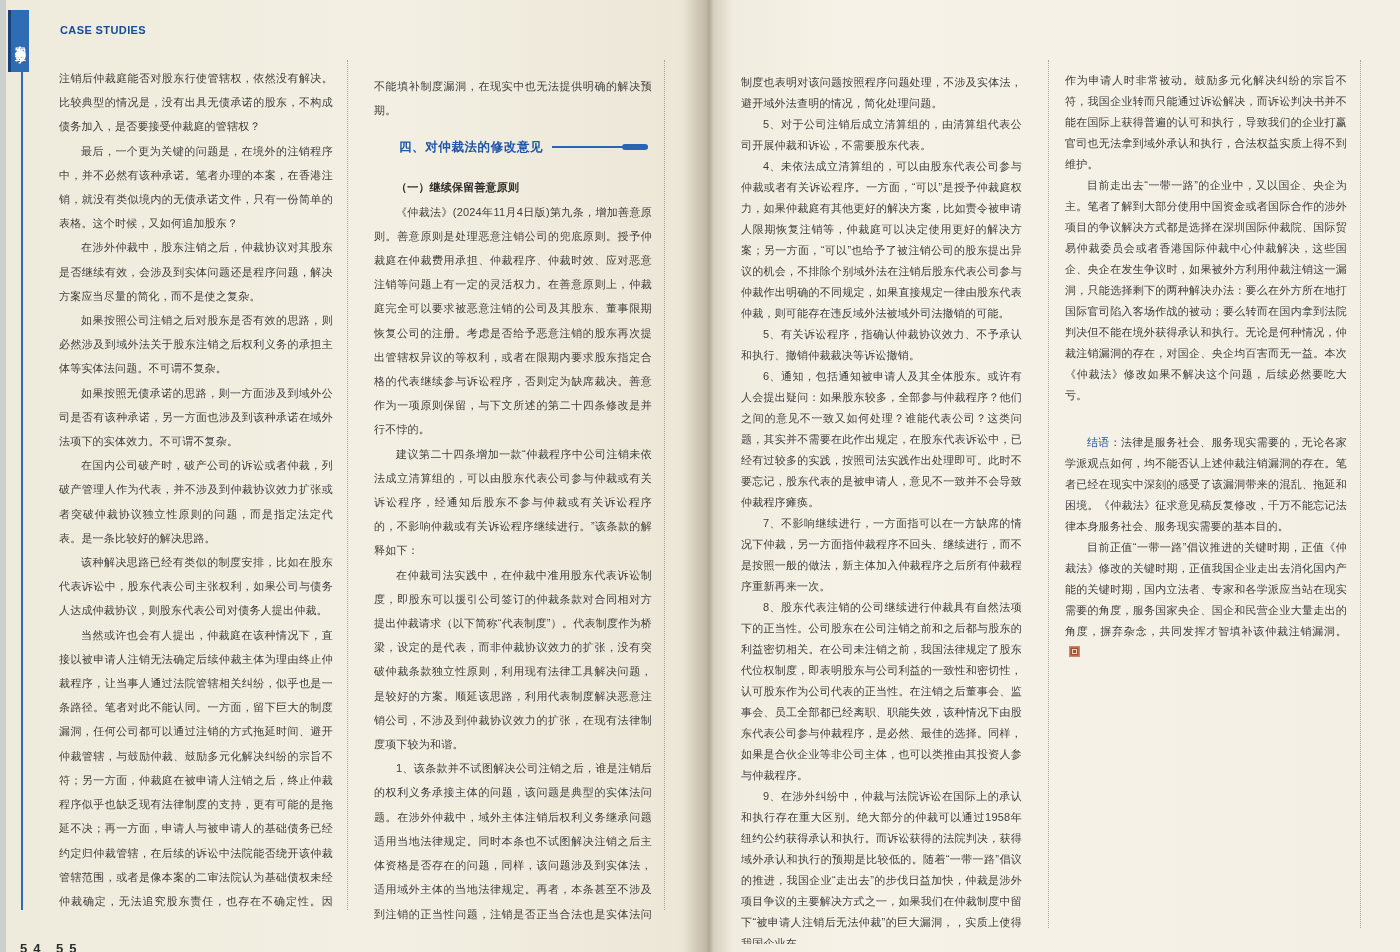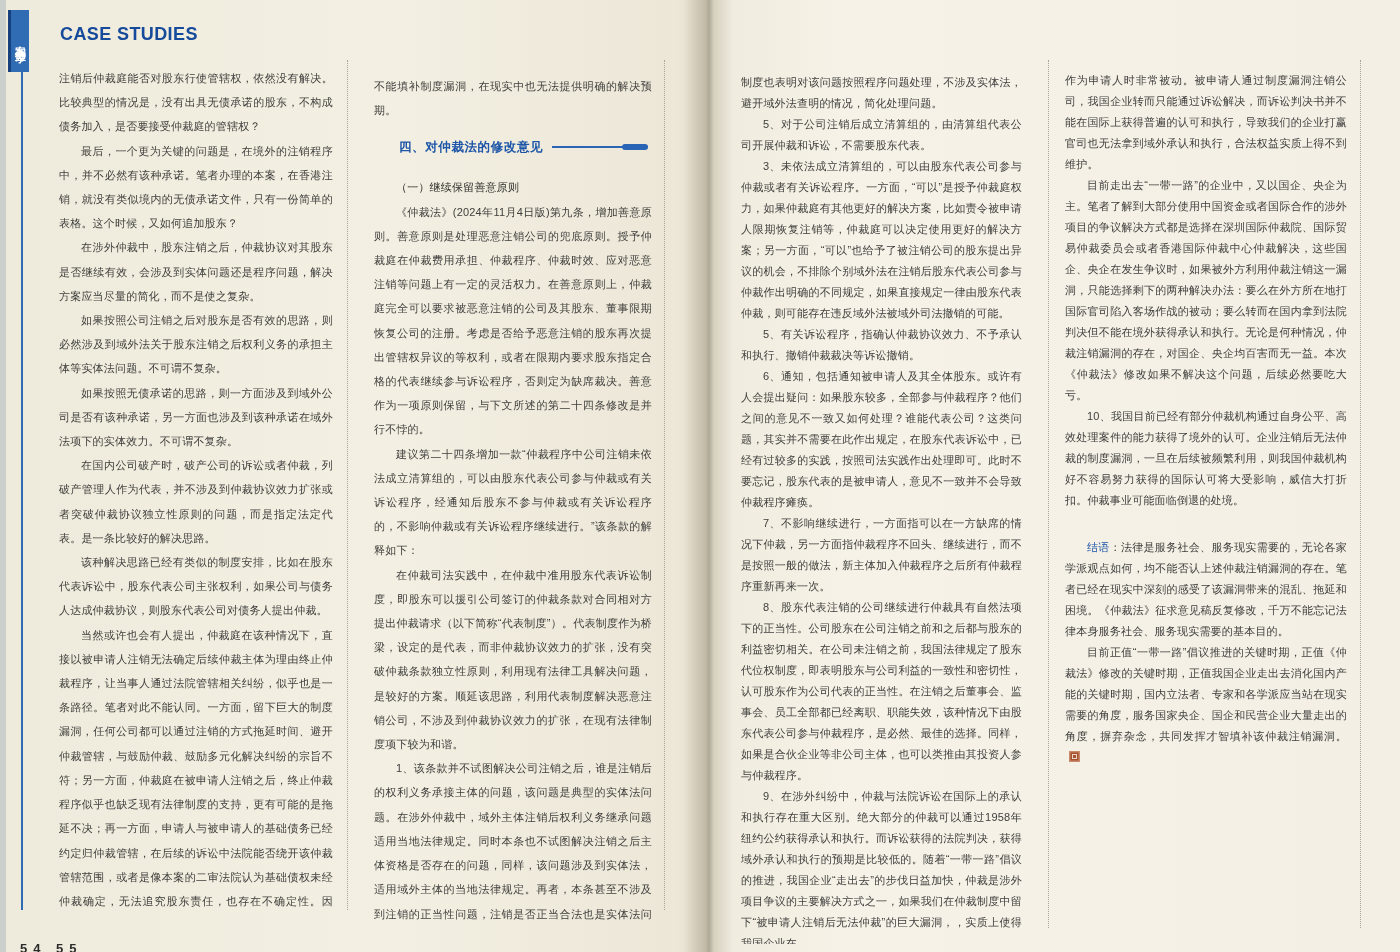--- a/index.html
+++ b/index.html
@@ -30,21 +30,21 @@
   .side-tab {
     position:absolute; left:8px; top:10px; width:21px; height:62px;
     background:#2f6cb3; border-left:3px solid #16407e;
     color:#fff; writing-mode:vertical-rl; text-orientation:upright;
     font-size:11px; font-weight:bold; letter-spacing:2px;
     display:flex; align-items:center; justify-content:center;
   }
   .side-line { position:absolute; left:21px; top:72px; width:2px; height:838px; background:#2f6cb3; }
   .eyebrow {
     position:absolute; left:60px; top:24px;
-    font-size:18px; font-weight:bold; letter-spacing:0.4px; color:#164a9b;text-align:right;
+    font-size:11px; font-weight:bold; letter-spacing:0.4px; color:#164a9b;text-align:right;
   }
   
   .dotsep { position:absolute; top:60px; height:850px; width:0; border-left:1px dotted #a9a493; }
   .dot1 { left:347px; }
   .dot2 { left:664px; }
   .dot3 { left:1048px; height:868px; }
   .dot4 { left:1360px; height:868px; }
   
   .col {
     position:absolute; overflow:hidden;
@@ -52,21 +52,21 @@
     font-size:11px; letter-spacing:0.2px; color:#3f3e3c;
   }
   .col-left  { line-height:24.2px; }
   .col-right { line-height:21px; }
   .col1 { left:59px;  top:66px; width:274px; height:852px; }
   .col2 { left:374px; top:74px; width:278px; height:846px; }
   .col3 { left:741px; top:72px; width:281px; height:872px; }
   .col4 { left:1065px; top:70px; width:282px; height:700px; }
   .para { margin:0; }
   .indent { text-indent:2em; }
-  .sub { font-weight:normal; color:#2e2d2b; }
+  .sub { font-weight:bold; color:#2e2d2b; }
   .heading {
     margin:12px 0 14px; font-weight:bold; color:#1d55a8;
     font-size:12.5px; letter-spacing:0.6px; text-indent:2em; line-height:27px;
   }
   .hrule {
     display:inline-block; position:relative; height:2px; background:#2a65b5;
     margin-left:9px; margin-bottom:3px; vertical-align:middle;
   }
   .rule-long  { width:208px; }
   .rule-short { width:96px; }
@@ -121,28 +121,27 @@
     <div class="heading"><span class="h-text">四、对仲裁法的修改意见</span><span class="hrule rule-short"></span></div>
     <p class="para indent sub">（一）继续保留善意原则</p>
     <p class="para indent">《仲裁法》(2024年11月4日版)第九条，增加善意原则。善意原则是处理恶意注销公司的兜底原则。授予仲裁庭在仲裁费用承担、仲裁程序、仲裁时效、应对恶意注销等问题上有一定的灵活权力。在善意原则上，仲裁庭完全可以要求被恶意注销的公司及其股东、董事限期恢复公司的注册。考虑是否给予恶意注销的股东再次提出管辖权异议的等权利，或者在限期内要求股东指定合格的代表继续参与诉讼程序，否则定为缺席裁决。善意作为一项原则保留，与下文所述的第二十四条修改是并行不悖的。</p>
     <p class="para indent">建议第二十四条增加一款“仲裁程序中公司注销未依法成立清算组的，可以由股东代表公司参与仲裁或有关诉讼程序，经通知后股东不参与仲裁或有关诉讼程序的，不影响仲裁或有关诉讼程序继续进行。”该条款的解释如下：</p>
     <p class="para indent">在仲裁司法实践中，在仲裁中准用股东代表诉讼制度，即股东可以援引公司签订的仲裁条款对合同相对方提出仲裁请求（以下简称“代表制度”）。代表制度作为桥梁，设定的是代表，而非仲裁协议效力的扩张，没有突破仲裁条款独立性原则，利用现有法律工具解决问题，是较好的方案。顺延该思路，利用代表制度解决恶意注销公司，不涉及到仲裁协议效力的扩张，在现有法律制度项下较为和谐。</p>
     <p class="para indent">1、该条款并不试图解决公司注销之后，谁是注销后的权利义务承接主体的问题，该问题是典型的实体法问题。在涉外仲裁中，域外主体注销后权利义务继承问题适用当地法律规定。同时本条也不试图解决注销之后主体资格是否存在的问题，同样，该问题涉及到实体法，适用域外主体的当地法律规定。再者，本条甚至不涉及到注销的正当性问题，注销是否正当合法也是实体法问题。本条唯一解决的是，在仲裁程序过程中被申请人注销之后，仲裁如何继续进行的问题，避免注销在仲裁程序中被恶意利用。</p>
   </div>
 <div class="col col-right col3">
     <p class="para">制度也表明对该问题按照程序问题处理，不涉及实体法，避开域外法查明的情况，简化处理问题。</p>
     <p class="para indent">5、对于公司注销后成立清算组的，由清算组代表公司开展仲裁和诉讼，不需要股东代表。</p>
-    <p class="para indent">3、未依法成立清算组的，可以由股东代表公司参与仲裁或者有关诉讼程序。一方面，“可以”是授予仲裁庭权力，如果仲裁庭有其他更好的解决方案，比如责令被申请人限期恢复注销等，仲裁庭可以决定使用更好的解决方案；另一方面，“可以”也给予了被注销公司的股东提出异议的机会，不排除个别域外法在注销后股东代表公司参与仲裁作出明确的不同规定，如果直接规定一律由股东代表仲裁，则可能存在违反域外法被域外司法撤销的可能。</p>
+    <p class="para indent">4、未依法成立清算组的，可以由股东代表公司参与仲裁或者有关诉讼程序。一方面，“可以”是授予仲裁庭权力，如果仲裁庭有其他更好的解决方案，比如责令被申请人限期恢复注销等，仲裁庭可以决定使用更好的解决方案；另一方面，“可以”也给予了被注销公司的股东提出异议的机会，不排除个别域外法在注销后股东代表公司参与仲裁作出明确的不同规定，如果直接规定一律由股东代表仲裁，则可能存在违反域外法被域外司法撤销的可能。</p>
     <p class="para indent">5、有关诉讼程序，指确认仲裁协议效力、不予承认和执行、撤销仲裁裁决等诉讼撤销。</p>
     <p class="para indent">6、通知，包括通知被申请人及其全体股东。或许有人会提出疑问：如果股东较多，全部参与仲裁程序？他们之间的意见不一致又如何处理？谁能代表公司？这类问题，其实并不需要在此作出规定，在股东代表诉讼中，已经有过较多的实践，按照司法实践作出处理即可。此时不要忘记，股东代表的是被申请人，意见不一致并不会导致仲裁程序瘫痪。</p>
     <p class="para indent">7、不影响继续进行，一方面指可以在一方缺席的情况下仲裁，另一方面指仲裁程序不回头、继续进行，而不是按照一般的做法，新主体加入仲裁程序之后所有仲裁程序重新再来一次。</p>
     <p class="para indent">8、股东代表注销的公司继续进行仲裁具有自然法项下的正当性。公司股东在公司注销之前和之后都与股东的利益密切相关。在公司未注销之前，我国法律规定了股东代位权制度，即表明股东与公司利益的一致性和密切性，认可股东作为公司代表的正当性。在注销之后董事会、监事会、员工全部都已经离职、职能失效，该种情况下由股东代表公司参与仲裁程序，是必然、最佳的选择。同样，如果是合伙企业等非公司主体，也可以类推由其投资人参与仲裁程序。</p>
     <p class="para indent">9、在涉外纠纷中，仲裁与法院诉讼在国际上的承认和执行存在重大区别。绝大部分的仲裁可以通过1958年纽约公约获得承认和执行。而诉讼获得的法院判决，获得域外承认和执行的预期是比较低的。随着“一带一路”倡议的推进，我国企业“走出去”的步伐日益加快，仲裁是涉外项目争议的主要解决方式之一，如果我们在仲裁制度中留下“被申请人注销后无法仲裁”的巨大漏洞，，实质上使得我国企业在</p>
   </div>
 <div class="col col-right col4">
-    <p class="para">作为申请人时非常被动。被申请人通过制度漏洞注销公司，我国企业转而只能通过诉讼解决，而诉讼判决书并不能在国际上获得普遍的认可和执行，导致我们的企业打赢官司也无法拿到域外承认和执行，合法权益实质上得不到维护。</p>
+    <p class="para">作为申请人时非常被动。鼓励多元化解决纠纷的宗旨不符，我国企业转而只能通过诉讼解决，而诉讼判决书并不能在国际上获得普遍的认可和执行，导致我们的企业打赢官司也无法拿到域外承认和执行，合法权益实质上得不到维护。</p>
     <p class="para indent">目前走出去“一带一路”的企业中，又以国企、央企为主。笔者了解到大部分使用中国资金或者国际合作的涉外项目的争议解决方式都是选择在深圳国际仲裁院、国际贸易仲裁委员会或者香港国际仲裁中心仲裁解决，这些国企、央企在发生争议时，如果被外方利用仲裁注销这一漏洞，只能选择剩下的两种解决办法：要么在外方所在地打国际官司陷入客场作战的被动；要么转而在国内拿到法院判决但不能在境外获得承认和执行。无论是何种情况，仲裁注销漏洞的存在，对国企、央企均百害而无一益。本次《仲裁法》修改如果不解决这个问题，后续必然要吃大亏。</p>
-    <p class="para indent">10、我国目前已经有部分仲裁机构通过自身公平、高效处理案件的能力获得了境外的认可。企业注销后无法仲裁的制度漏洞，一旦在后续被频繁利用，则我国仲裁机构好不容易努力获得的国际认可将大受影响，威信大打折扣。仲裁事业可能面临倒退的处境。</p>
     <p class="para indent conclusion"><span class="conc-lead">结语</span>：法律是服务社会、服务现实需要的，无论各家学派观点如何，均不能否认上述仲裁注销漏洞的存在。笔者已经在现实中深刻的感受了该漏洞带来的混乱、拖延和困境。《仲裁法》征求意见稿反复修改，千万不能忘记法律本身服务社会、服务现实需要的基本目的。</p>
     <p class="para indent">目前正值“一带一路”倡议推进的关键时期，正值《仲裁法》修改的关键时期，正值我国企业走出去消化国内产能的关键时期，国内立法者、专家和各学派应当站在现实需要的角度，服务国家央企、国企和民营企业大量走出的角度，摒弃杂念，共同发挥才智填补该仲裁注销漏洞。<span class="end-mark"></span></p>
   </div>
 
 <div class="page-nums">54 55</div>
 
 </body></html>

